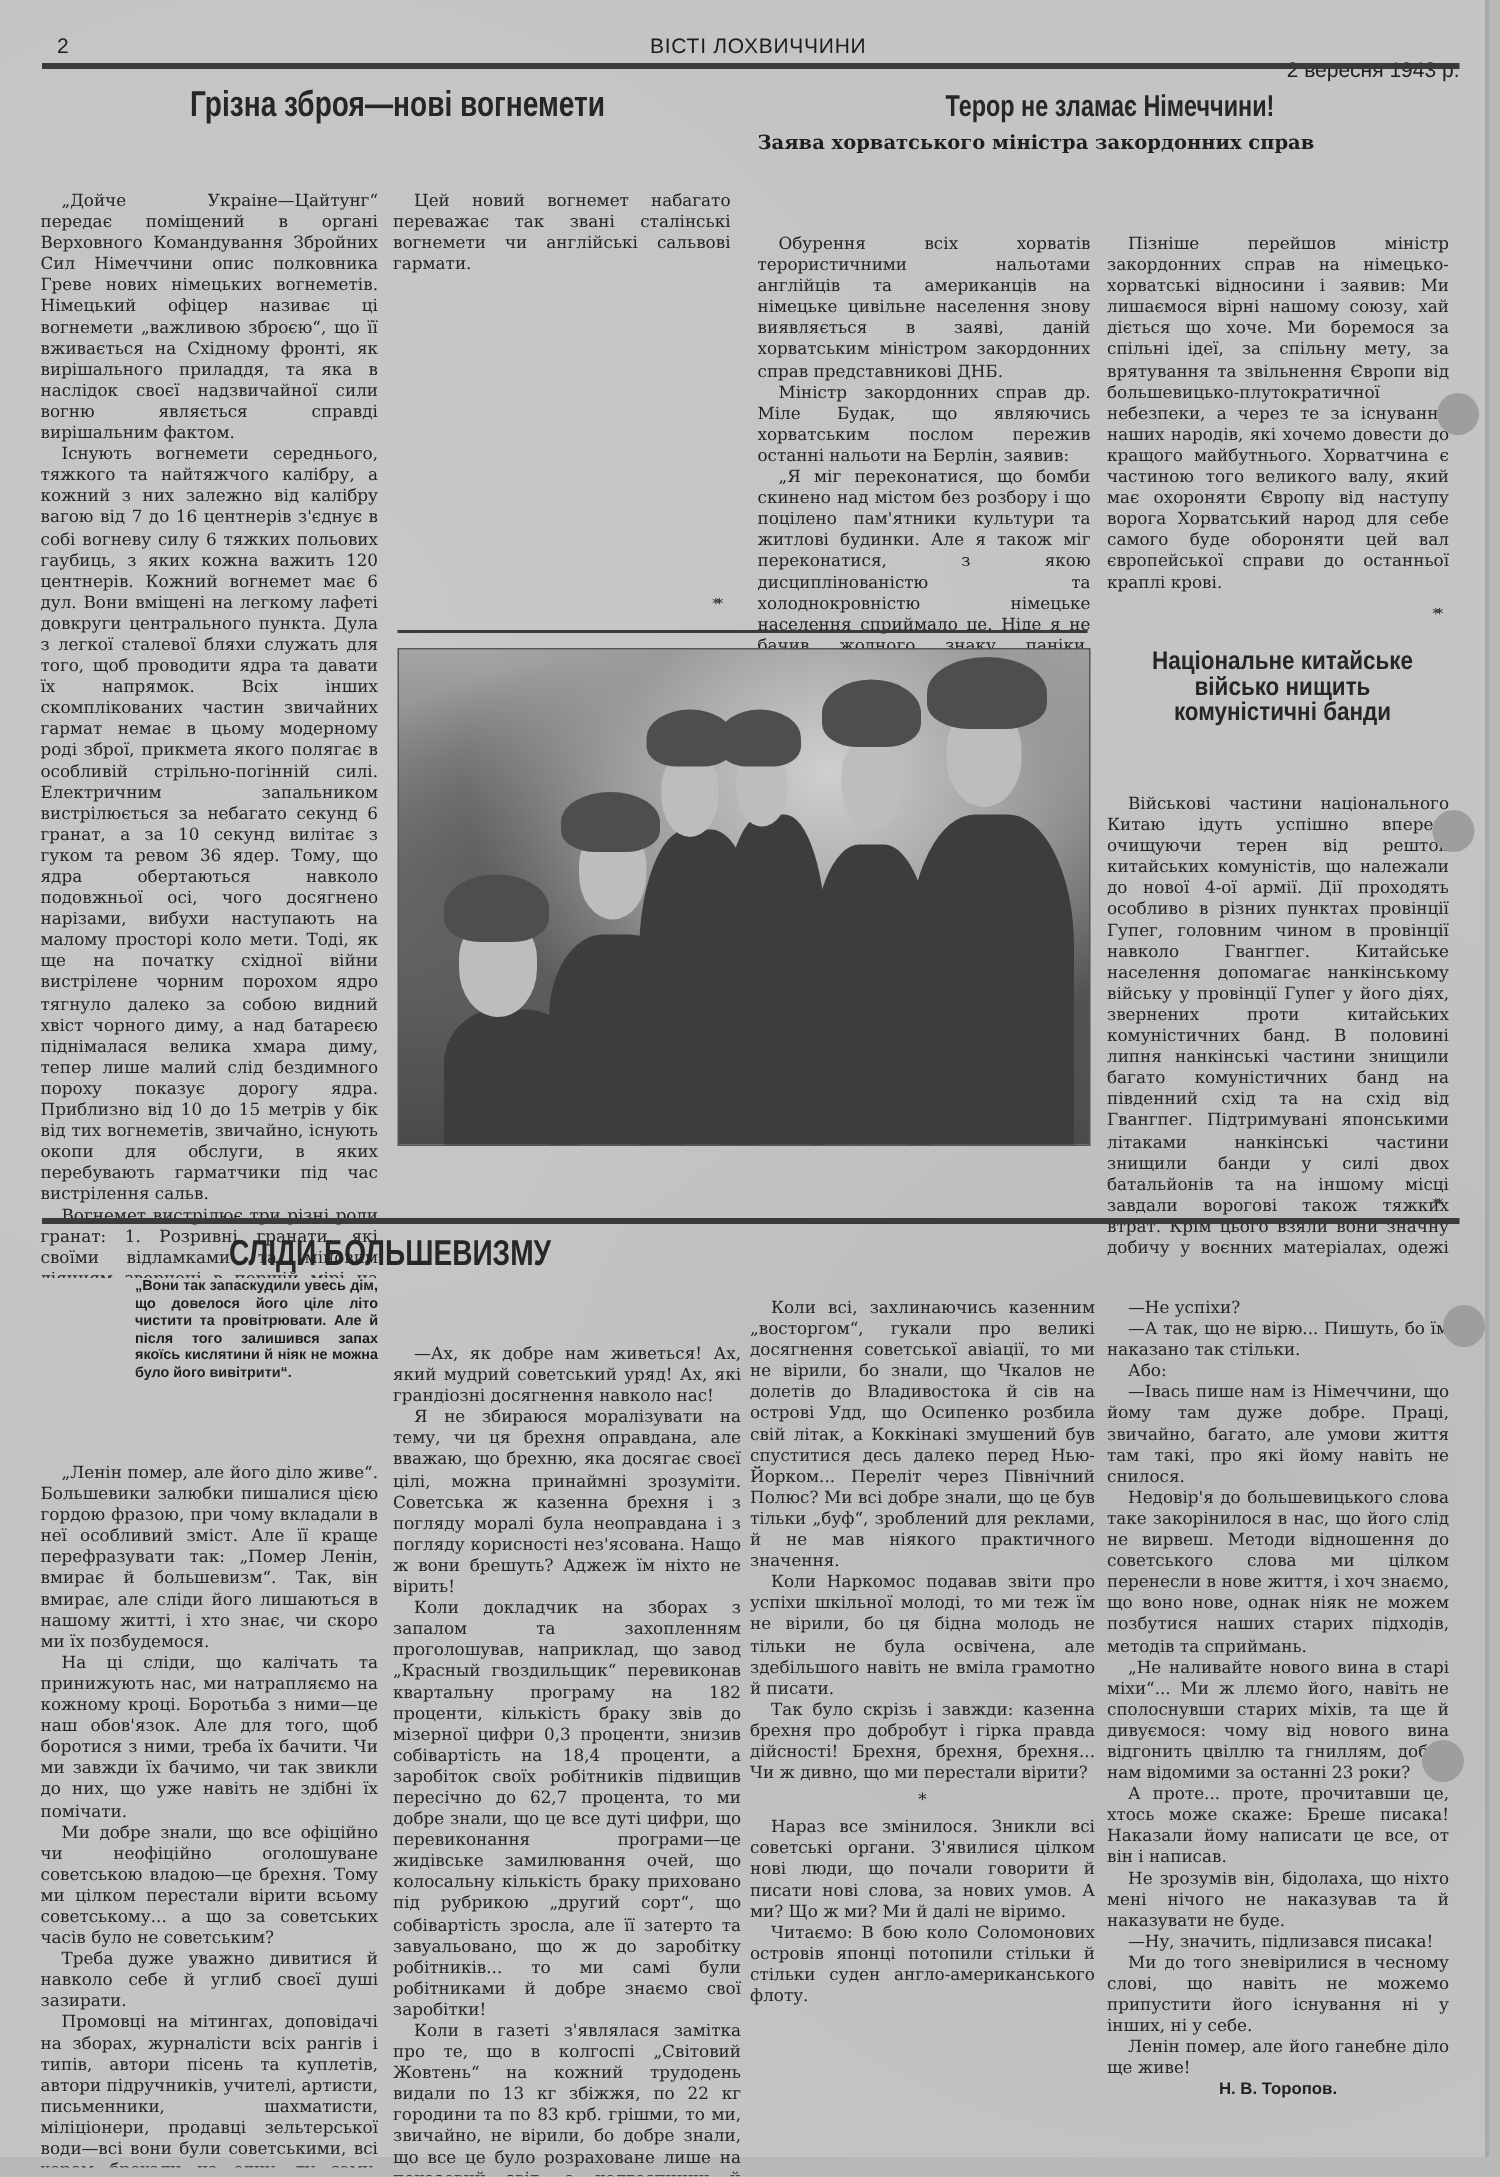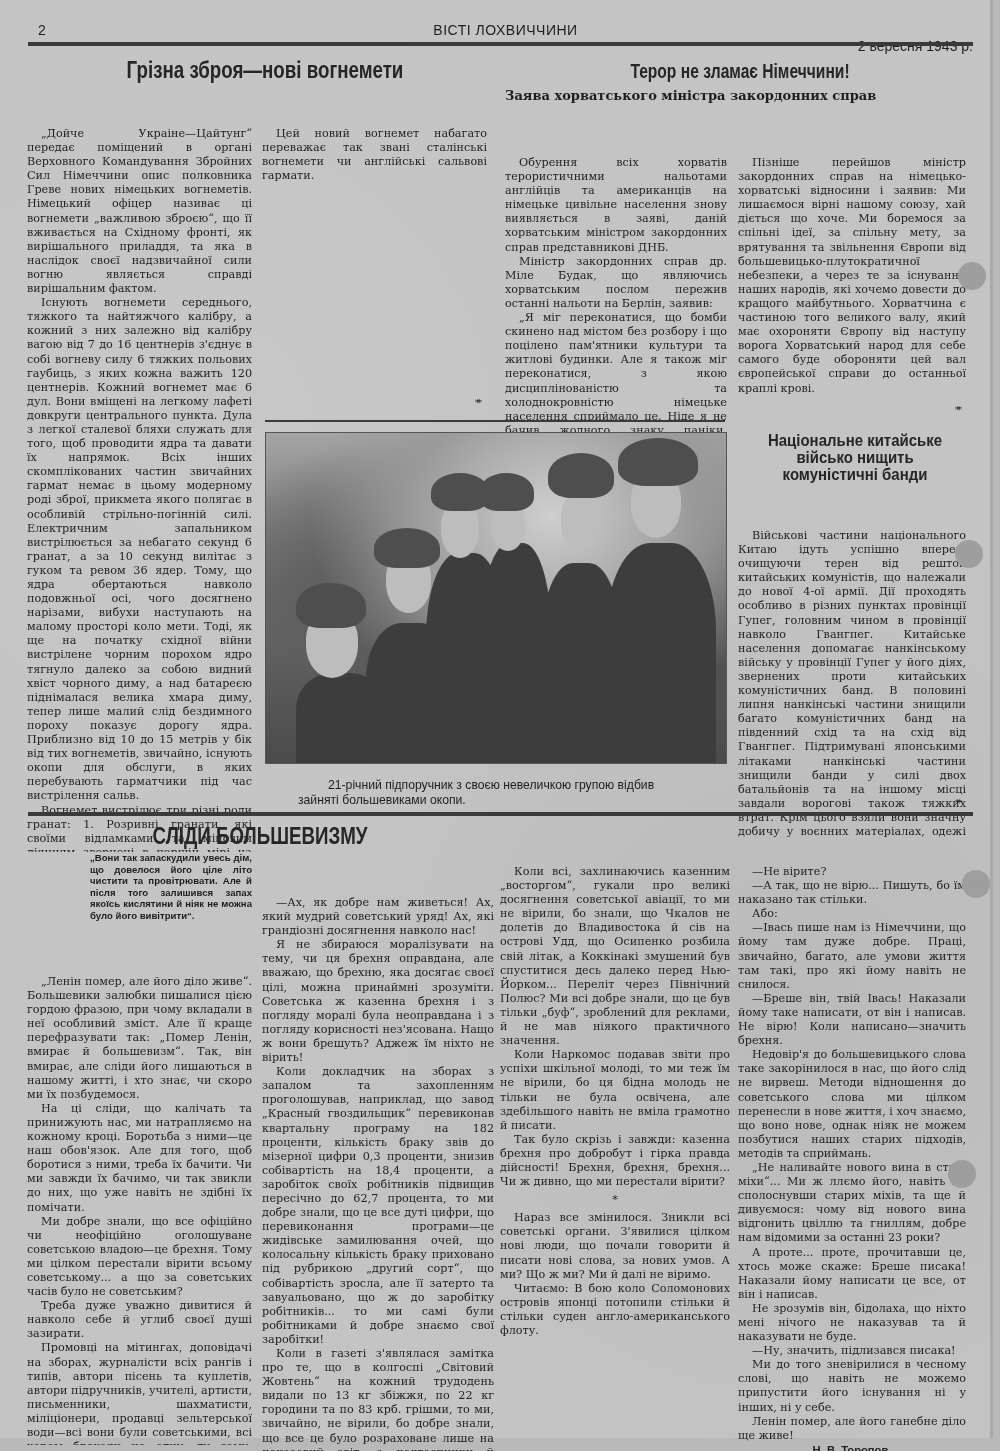--- a/index.html
+++ b/index.html
@@ -108,21 +108,20 @@
     <div class="helmet" style="left:213px; top:40px; width:55px; height:38px;"></div>
 
     <div class="body-shape" style="left:275px; top:130px; width:80px; height:200px;"></div>
     <div class="face" style="left:295px; top:60px; width:40px; height:60px;"></div>
     <div class="helmet" style="left:282px; top:20px; width:66px; height:45px;"></div>
 
     <div class="body-shape" style="left:340px; top:110px; width:110px; height:220px;"></div>
     <div class="face" style="left:365px; top:40px; width:50px; height:65px;"></div>
     <div class="helmet" style="left:352px; top:5px; width:80px; height:48px;"></div>
   </div>
-  <div class="abs caption" style="left:298px; top:778px; width:390px; text-indent:30px;">21-річний підпоручник з своєю невеличкою групою відбив зайняті большевиками окопи.</div>
 
   <div class="abs headline" style="left:735px; top:432px; width:240px; font-size:17px; line-height:17px; transform:scaleX(0.88);">Національне китайське військо нищить комуністичні банди</div>
   <div class="abs col" style="left:738px; top:486px; width:228px; height:310px; overflow:hidden;">
     <p>Військові частини національного Китаю ідуть успішно вперед, очищуючи терен від решток китайських комуністів, що належали до нової 4-ої армії. Дії проходять особливо в різних пунктах провінції Гупег, головним чином в провінції навколо Гвангпег. Китайське населення допомагає нанкінському війську у провінції Гупег у його діях, звернених проти китайських комуністичних банд. В половині липня нанкінські частини знищили багато комуністичних банд на південний схід та на схід від Гвангпег. Підтримувані японськими літаками нанкінські частини знищили банди у силі двох батальйонів та на іншому місці завдали ворогові також тяжких втрат. Крім цього взяли вони значну добичу у воєнних матеріалах, одежі та харчових продуктах.</p>
   </div>
   <div class="abs star" style="left:920px; top:798px; width:40px;">**</div>
 
   <div class="abs rule" style="left:28px; top:812px; width:945px;"></div>
 
   <div class="abs headline" style="left:100px; top:822px; width:320px; font-size:24px; line-height:28px;">СЛІДИ БОЛЬШЕВИЗМУ</div>
@@ -147,25 +146,24 @@
   <div class="abs col" style="left:500px; top:822px; width:230px; height:590px; overflow:hidden;">
     <p>Коли всі, захлинаючись казенним „восторгом“, гукали про великі досягнення советської авіації, то ми не вірили, бо знали, що Чкалов не долетів до Владивостока й сів на острові Удд, що Осипенко розбила свій літак, а Коккінакі змушений був спуститися десь далеко перед Нью-Йорком... Переліт через Північний Полюс? Ми всі добре знали, що це був тільки „буф“, зроблений для реклами, й не мав ніякого практичного значення.</p>
     <p>Коли Наркомос подавав звіти про успіхи шкільної молоді, то ми теж їм не вірили, бо ця бідна молодь не тільки не була освічена, але здебільшого навіть не вміла грамотно й писати.</p>
     <p>Так було скрізь і завжди: казенна брехня про добробут і гірка правда дійсності! Брехня, брехня, брехня... Чи ж дивно, що ми перестали вірити?</p>
     <p class="ni" style="text-align:center; margin:4px 0;">*</p>
     <p>Нараз все змінилося. Зникли всі советські органи. З'явилися цілком нові люди, що почали говорити й писати нові слова, за нових умов. А ми? Що ж ми? Ми й далі не віримо.</p>
     <p>Читаємо: В бою коло Соломонових островів японці потопили стільки й стільки суден англо-американського флоту.</p>
   </div>
 
   <div class="abs col" style="left:738px; top:822px; width:228px; height:595px; overflow:hidden;">
-    <p>—Не вірите?</p>
+    <p>—Не успіхи?</p>
     <p>—А так, що не вірю... Пишуть, бо їм наказано так стільки.</p>
     <p>Або:</p>
     <p>—Івась пише нам із Німеччини, що йому там дуже добре. Праці, звичайно, багато, але умови життя там такі, про які йому навіть не снилося.</p>
-    <p>—Бреше він, твій Івась! Наказали йому таке написати, от він і написав. Не вірю! Коли написано—значить брехня.</p>
     <p>Недовір'я до большевицького слова таке закорінилося в нас, що його слід не вирвеш. Методи відношення до советського слова ми цілком перенесли в нове життя, і хоч знаємо, що воно нове, однак ніяк не можем позбутися наших старих підходів, методів та сприймань.</p>
     <p>„Не наливайте нового вина в старі міхи“... Ми ж ллємо його, навіть не сполоснувши старих міхів, та ще й дивуємося: чому від нового вина відгонить цвіллю та гниллям, добре нам відомими за останні 23 роки?</p>
     <p>А проте... проте, прочитавши це, хтось може скаже: Бреше писака! Наказали йому написати це все, от він і написав.</p>
     <p>Не зрозумів він, бідолаха, що ніхто мені нічого не наказував та й наказувати не буде.</p>
     <p>—Ну, значить, підлизався писака!</p>
     <p>Ми до того зневірилися в чесному слові, що навіть не можемо припустити його існування ні у інших, ні у себе.</p>
     <p>Ленін помер, але його ганебне діло ще живе!</p>
     <p class="ni" style="text-align:center;"><span class="sig">Н. В. Торопов.</span></p>
   </div>
 

